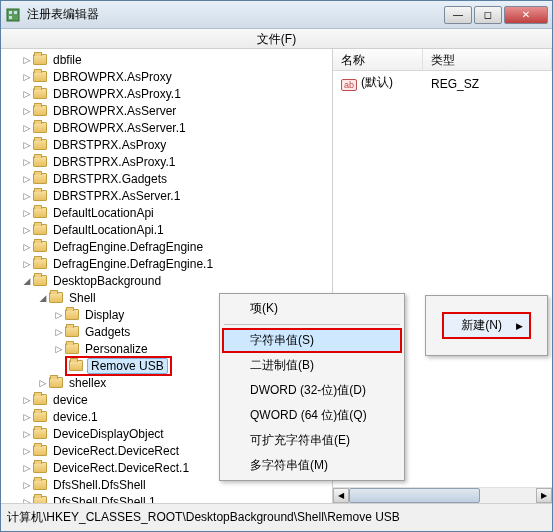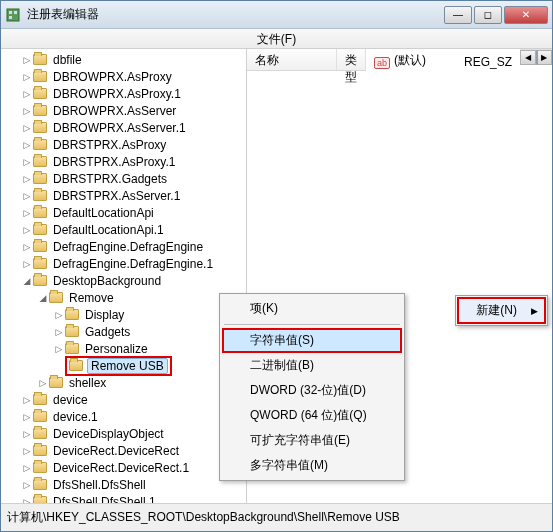--- a/index.html
+++ b/index.html
@@ -8,21 +8,21 @@
 .titlebar { height: 28px; background: linear-gradient(to bottom, #e8f0f8, #d0dce8); display: flex; align-items: center; padding: 0 4px; border-bottom: 1px solid #b0c0d0; }
 .titlebar-icon { width: 16px; height: 16px; margin-right: 6px; }
 .titlebar-text { flex: 1; color: #000; }
 .window-controls { display: flex; gap: 2px; }
 .wc-btn { width: 28px; height: 18px; border: 1px solid #7a8a9a; border-radius: 2px; display: flex; align-items: center; justify-content: center; font-size: 10px; background: linear-gradient(to bottom, #f5f5f5, #d5d5d5); cursor: default; }
 .wc-close { background: linear-gradient(to bottom, #e89090, #c04040); color: #fff; width: 44px; }
 .menubar { height: 20px; background: linear-gradient(to bottom, #f8f8f8, #ececec); display: flex; align-items: center; padding: 0 4px; border-bottom: 1px solid #d0d0d0; flex-direction: column; }
 .menu-item { padding: 2px 6px; cursor: default; }
 .body-area { flex: 1; display: flex; background: #fff; position: relative; overflow: hidden; }
 .tree-pane { width: 332px; border-right: 1px solid #d0d0d0; overflow: auto; background: #fff; position: relative; }
-.list-pane { flex: 1; background: #fff; display: flex; flex-direction: row; }
+.list-pane { flex: 1; background: #fff; display: flex; flex-direction: column; }
 .list-header { display: flex; background: linear-gradient(to bottom, #fdfdfd, #f0f0f0); border-bottom: 1px solid #d8d8d8; height: 22px; }
 .list-col { padding: 3px 8px; border-right: 1px solid #e0e0e0; }
 .list-body { flex: 1; padding: 2px; }
 .list-row { display: flex; align-items: flex-end; padding: 1px 6px; }
 .val-icon { display: inline-block; border: 1px solid #c05050; color: #c05050; font-size: 9px; padding: 0 2px; margin-right: 4px; border-radius: 2px; background: #ffe8e8; }
 .tree { padding: 2px 0 2px 4px; }
 .tree-node { display: flex; align-items: center; height: 17px; white-space: nowrap; }
 .expander { width: 12px; text-align: center; color: #6a6a6a; font-size: 9px; cursor: default; display: inline-block; }
 .folder-icon { display: inline-block; width: 14px; height: 11px; background: linear-gradient(to bottom, #f8e0a0, #e8c060); border: 1px solid #c0a040; border-radius: 1px; margin-right: 4px; position: relative; }
 .folder-icon::before { content: ""; position: absolute; top: -3px; left: 0; width: 6px; height: 3px; background: #f0d080; border: 1px solid #c0a040; border-bottom: none; border-radius: 1px 1px 0 0; }
@@ -34,21 +34,21 @@
 .highlight-red { border: 2px solid #e00000; display: inline-flex; align-items: center; padding: 0 2px; }
 .statusbar { height: 28px; background: #f0f0f0; border-top: 1px solid #d0d0d0; padding: 2px 6px; display: flex; align-items: center; }
 .scrollbar-h { height: 16px; background: #f0f0f0; border-top: 1px solid #e0e0e0; display: flex; }
 .sb-btn { width: 16px; background: linear-gradient(#f5f5f5,#d5d5d5); border: 1px solid #b0b0b0; display: flex; align-items: center; justify-content: center; font-size: 8px; }
 .sb-track { flex: 1; background: #f0f0f0; position: relative; }
 .sb-thumb { position: absolute; left: 0; width: 50%; top: 0; bottom: 0; background: linear-gradient(#e0e8f0,#c0d0e0); border: 1px solid #90a0b0; border-radius: 2px; }
 .submenu { position: absolute; background: #f4f4f4; border: 1px solid #a0a0a0; box-shadow: 2px 2px 4px rgba(0,0,0,.25); padding: 2px; z-index: 30; }
 .submenu-item { display: flex; align-items: center; padding: 4px 18px 4px 28px; cursor: default; white-space: nowrap; position: relative; }
 .submenu-item.hl { background: #cde8ff; border: 1px solid #7ab0e0; padding: 3px 17px 3px 27px; }
 .submenu-arrow { position: absolute; right: 6px; font-size: 9px; }
-.new-menu { position: absolute; right: 4px; top: 246px; background: #f4f4f4; border: 1px solid #a0a0a0; box-shadow: 2px 2px 4px rgba(0,0,0,.25); padding: 1px; z-index: 20; }
+.new-menu { position: absolute; right: 4px; top: 246px; background: #f4f4f4; border: 1px solid #a0a0a0; box-shadow: 2px 2px 4px rgba(0,0,0,.25); padding: 16px; z-index: 20; }
 .new-menu .submenu-item.hl2 { background: #e8f0fb; border: 1px solid #a6c8e8; padding: 3px 27px 3px 17px; }
 </style>
 </head>
 <body>
 
 <div class="window">
   <div class="titlebar">
     <svg class="titlebar-icon" viewBox="0 0 16 16">
         <rect x="2" y="2" width="12" height="12" fill="#5a9a5a" stroke="#2a6a2a"></rect>
         <rect x="4" y="4" width="3" height="3" fill="#cde"></rect>
@@ -140,21 +140,21 @@
             <span class="node-label">DefragEngine.DefragEngine.1</span>
           </div>
           <div class="tree-node indent-1">
             <span class="expander">◢</span>
             <span class="folder-icon"></span>
             <span class="node-label">DesktopBackground</span>
           </div>
           <div class="tree-node indent-2">
             <span class="expander">◢</span>
             <span class="folder-icon"></span>
-            <span class="node-label">Remove</span>
+            <span class="node-label">Shell</span>
           </div>
           <div class="tree-node indent-3">
             <span class="expander">▷</span>
             <span class="folder-icon"></span>
             <span class="node-label">Display</span>
           </div>
           <div class="tree-node indent-3">
             <span class="expander">▷</span>
             <span class="folder-icon"></span>
             <span class="node-label">Gadgets</span>

